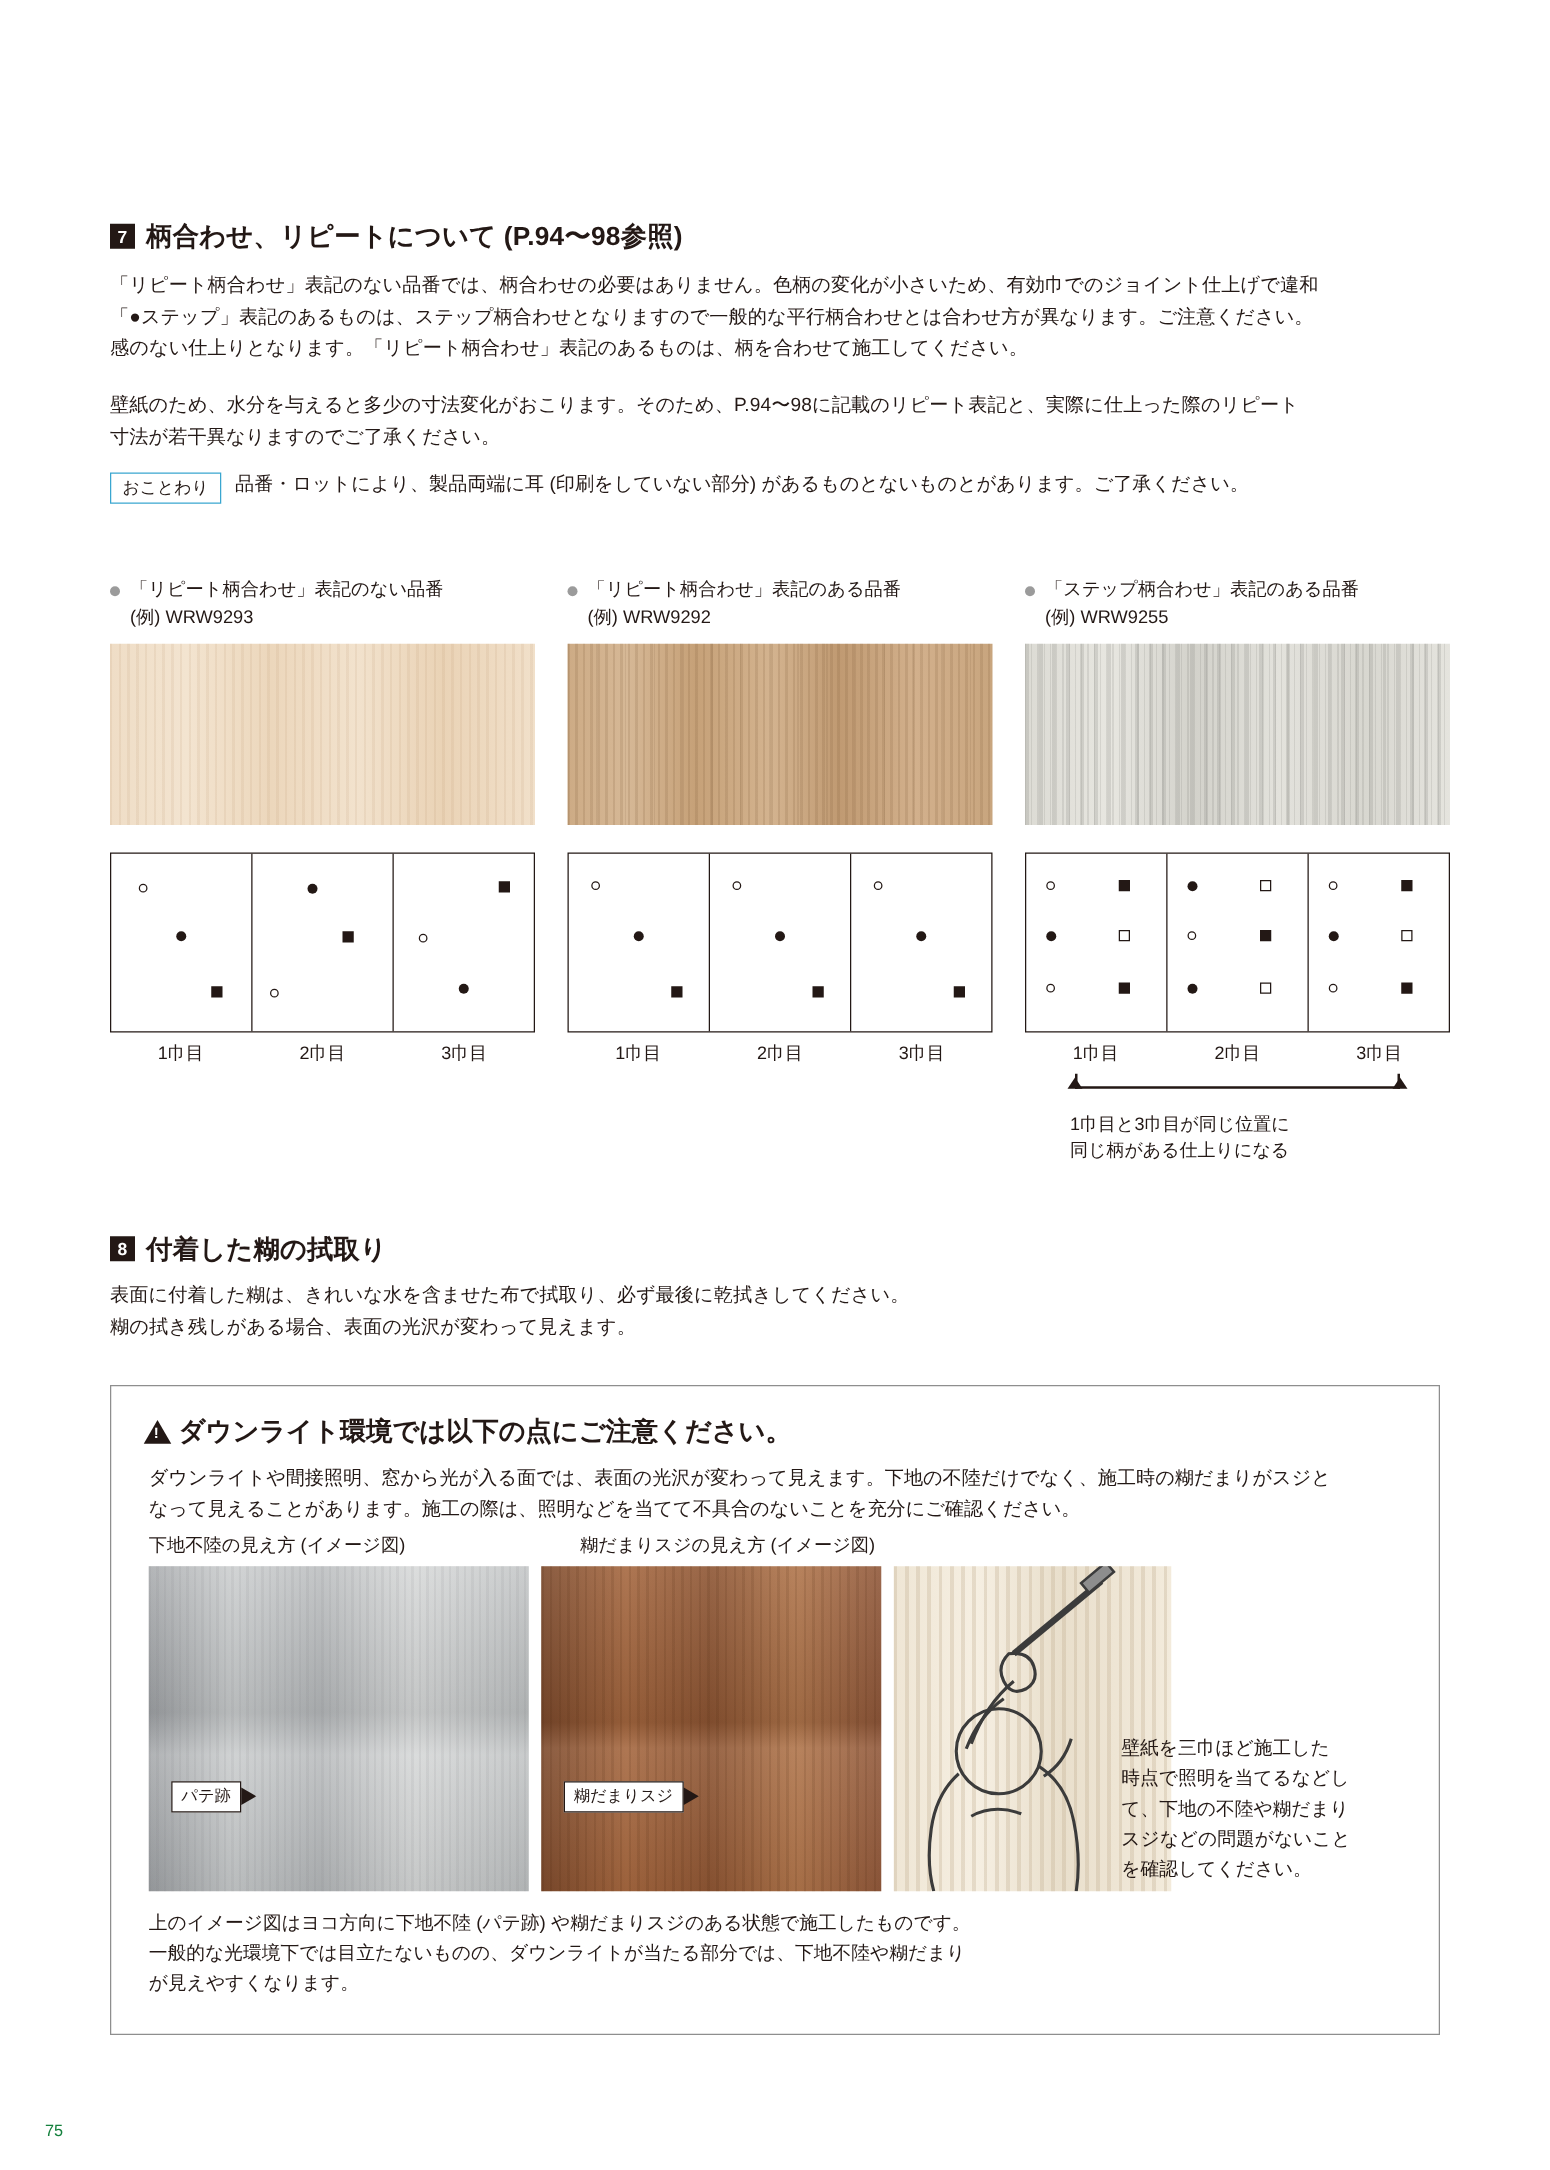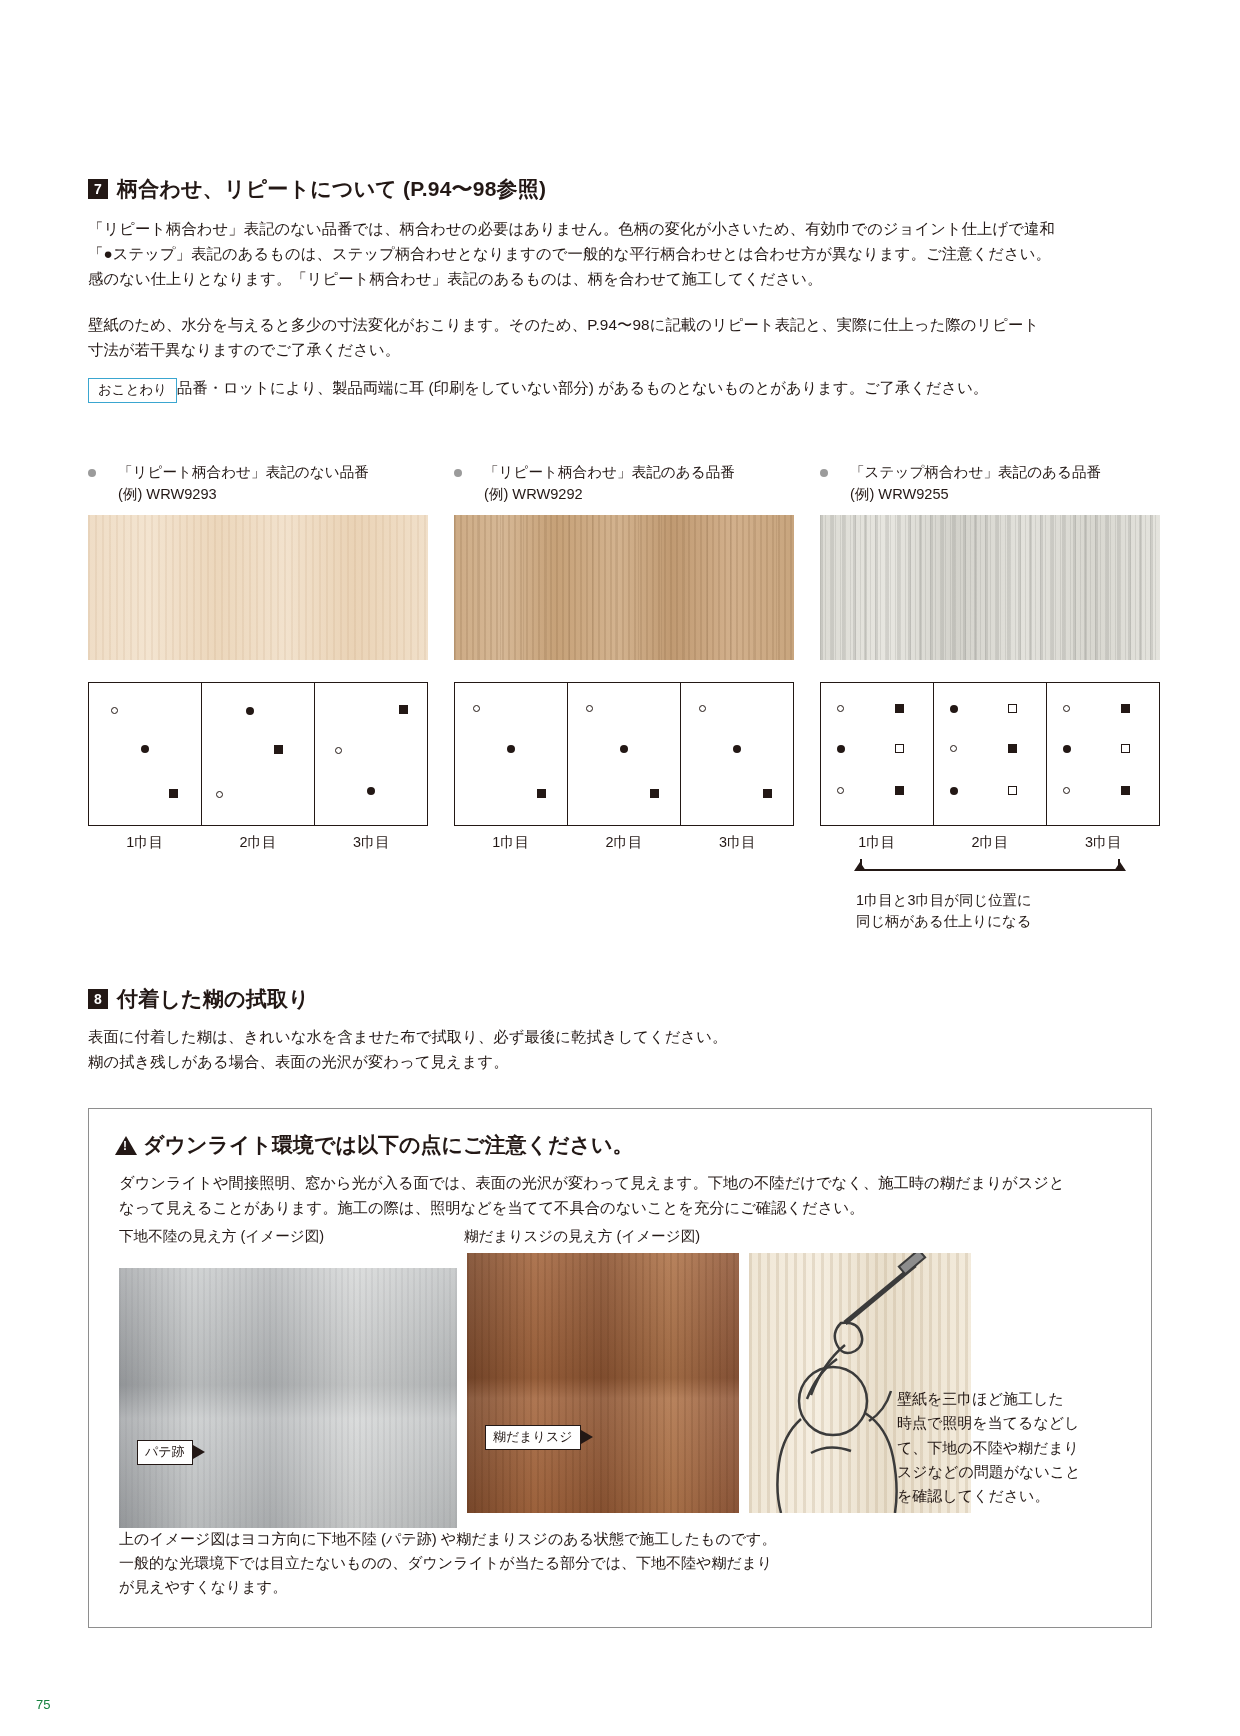--- a/index.html
+++ b/index.html
@@ -50,20 +50,21 @@
 
   
   #sec7 { position: absolute; left: 88px; top: 175px; width: 1065px; }
   #sec7 .p1 { margin-top: 14px; }
   #sec7 .p2 { margin-top: 22px; }
 
   .kotowari-row {
     margin-top: 14px;
     display: flex;
     align-items: flex-start;
+    gap: 11px;
   }
   .kotowari-box {
     border: 1px solid #3aa6d0;
     color: #231815;
     font-size: 13.5px;
     padding: 3px 9px 4px 9px;
     white-space: nowrap;
     line-height: 1.2;
     margin-top: 1px;
   }
@@ -73,21 +74,21 @@
   .samples {
     position: absolute;
     left: 88px; top: 462px;
     width: 1070px;
     display: flex;
     gap: 26px;
   }
   .sample-col { width: 340px; }
   .sample-head {
     display: flex;
-    gap: 22px;
+    gap: 8px;
     font-size: 14.6px;
     line-height: 1.5;
     color: #231815;
   }
   .bullet {
     width: 8px; height: 8px;
     border-radius: 50%;
     background: #9b9b9b;
     flex: 0 0 auto;
     margin-top: 7px;
@@ -235,26 +236,25 @@
   .img-labels .l2 { width: 345px; }
 
   .img-row {
     position: absolute;
     left: 30px; top: 144px;
     display: flex;
     gap: 10px;
   }
   .photo { position: relative; height: 260px; }
   .ph1 {
-    width: 338px;
+    width: 304px;
     background:
       repeating-linear-gradient(90deg, rgba(120,120,125,.10) 0 2px, rgba(255,255,255,0) 2px 6px),
       linear-gradient(180deg, rgba(255,255,255,.25) 0%, rgba(0,0,0,.06) 45%, rgba(255,255,255,.22) 58%, rgba(0,0,0,.05) 100%),
       linear-gradient(90deg,#9a9da0 0%, #c3c6c7 22%, #b0b3b5 45%, #d0d2d2 70%, #b9bcbd 100%);
-    margin-top: 15px;
   }
   .ph2 {
     width: 272px;
     background:
       repeating-linear-gradient(90deg, rgba(70,35,10,.12) 0 2px, rgba(255,255,255,0) 2px 7px),
       linear-gradient(180deg, rgba(255,255,255,.10) 0%, rgba(0,0,0,.10) 48%, rgba(255,255,255,.10) 56%, rgba(0,0,0,.06) 100%),
       linear-gradient(90deg,#7d4a2c 0%, #a5673f 25%, #8d5533 50%, #b0754b 75%, #90583a 100%);
     text-align: center;
   }
   .ph3 {

